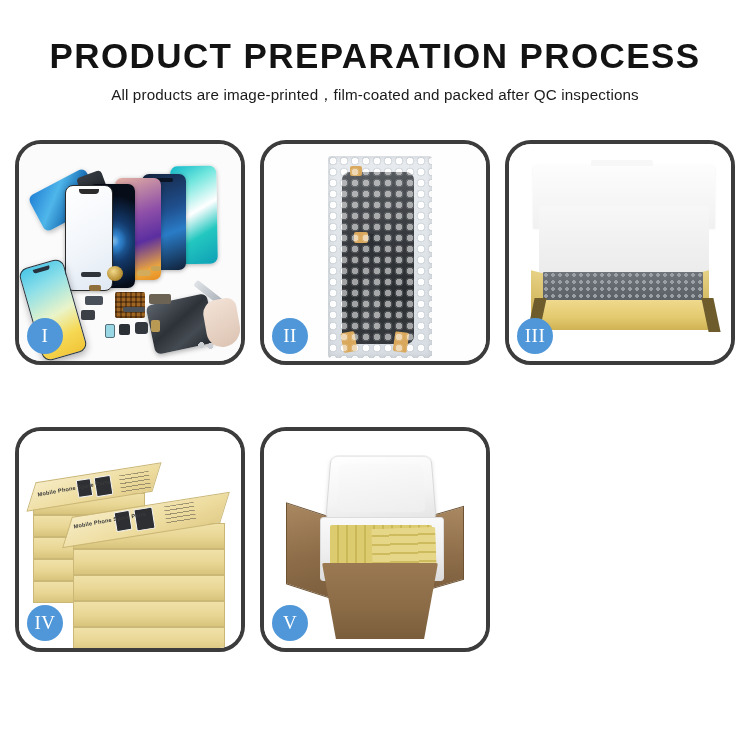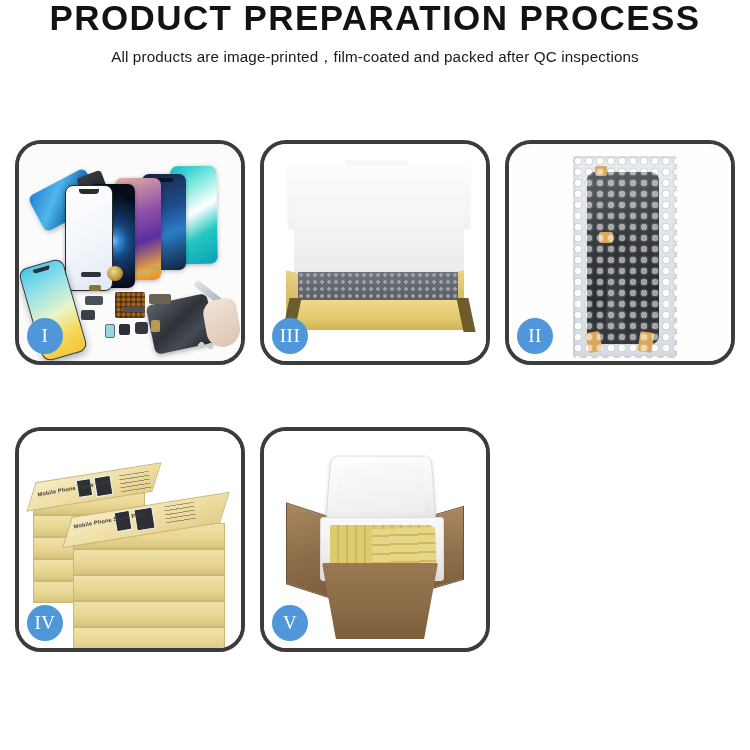--- a/index.html
+++ b/index.html
@@ -11,20 +11,21 @@
     width: 750px;
     height: 750px;
     font-family: "Liberation Sans", sans-serif;
     overflow: hidden;
     position: relative;
   }
 
   
   .header {
     width: 750px;
+    padding-top: 38px;
     text-align: center;
   }
   .page-title {
     font-family: "Liberation Sans", sans-serif;
     font-size: 35px;
     font-weight: 700;
     letter-spacing: 1.4px;
     color: #131313;
     line-height: 1.05;
     margin: 0;
@@ -471,48 +472,48 @@
       <div class="chip c12"></div>
       <div class="chip c13"></div>
       <div class="tweezer"></div>
       <div class="hand"></div>
       <div class="smallparts"></div>
     </div>
     <div class="badge">I</div>
   </div>
 
   <div class="panel">
-    <div class="panel-stage p3-bg">
-      <div class="mailer-lid"></div>
-      <div class="mailer-back"></div>
-      <div class="mailer-left"></div>
-      <div class="mailer-right"></div>
-      <div class="foam-grey"></div>
-      <div class="mailer-front"></div>
-    </div>
-    <div class="badge">III</div>
-  </div>
-
-  <div class="panel">
     <div class="panel-stage p2-bg">
       <div class="bubble-bag">
         <div class="screen-in-bag">
           <div class="flex-cable"></div>
         </div>
         <div class="tape t1"></div>
         <div class="tape t2"></div>
         <div class="tape t3"></div>
         <div class="tape t4"></div>
         <div class="bubble-overlay"></div>
       </div>
     </div>
     <div class="badge">II</div>
   </div>
 
   <div class="panel">
+    <div class="panel-stage p3-bg">
+      <div class="mailer-lid"></div>
+      <div class="mailer-back"></div>
+      <div class="mailer-left"></div>
+      <div class="mailer-right"></div>
+      <div class="foam-grey"></div>
+      <div class="mailer-front"></div>
+    </div>
+    <div class="badge">III</div>
+  </div>
+
+  <div class="panel">
     <div class="panel-stage p4-bg">
       <div class="boxstack">
         <div class="rbox bl bl5"></div>
         <div class="rbox bl bl4"></div>
         <div class="rbox bl bl3"></div>
         <div class="rbox bl bl2"></div>
         <div class="rbox bl bl1"></div>
 
         <div class="rbox fr fr5"></div>
         <div class="rbox fr fr4"></div>

